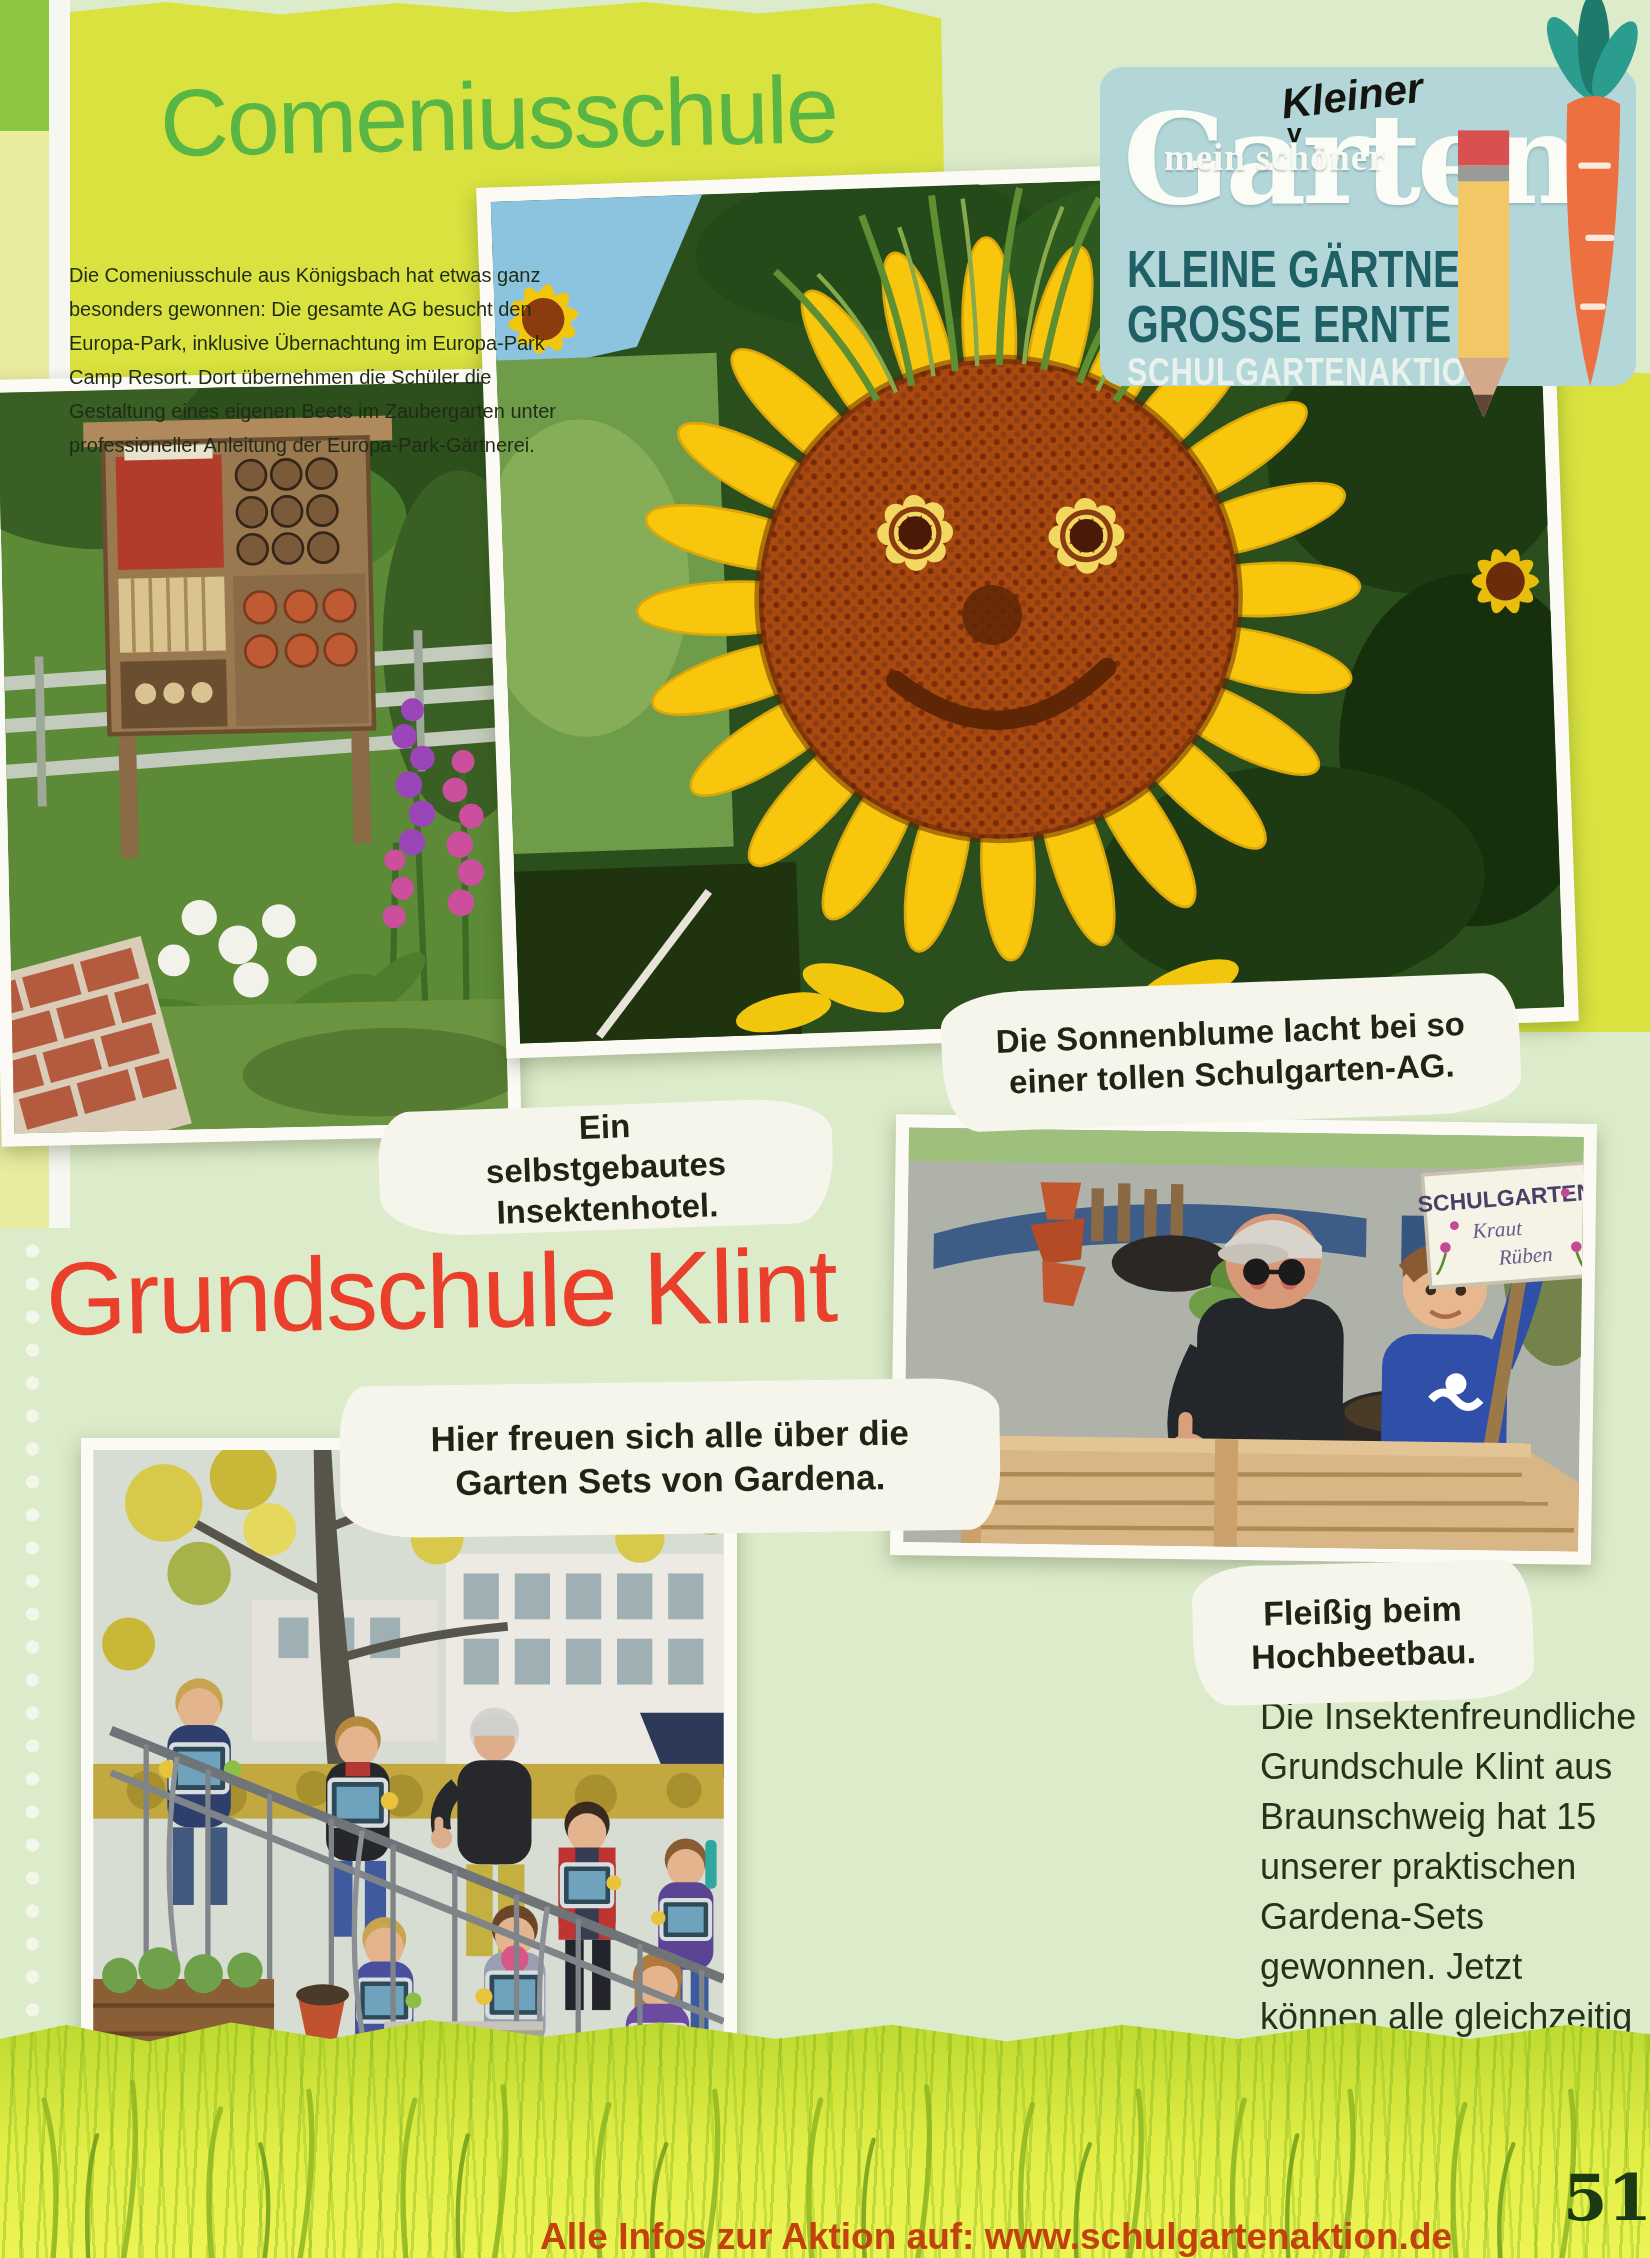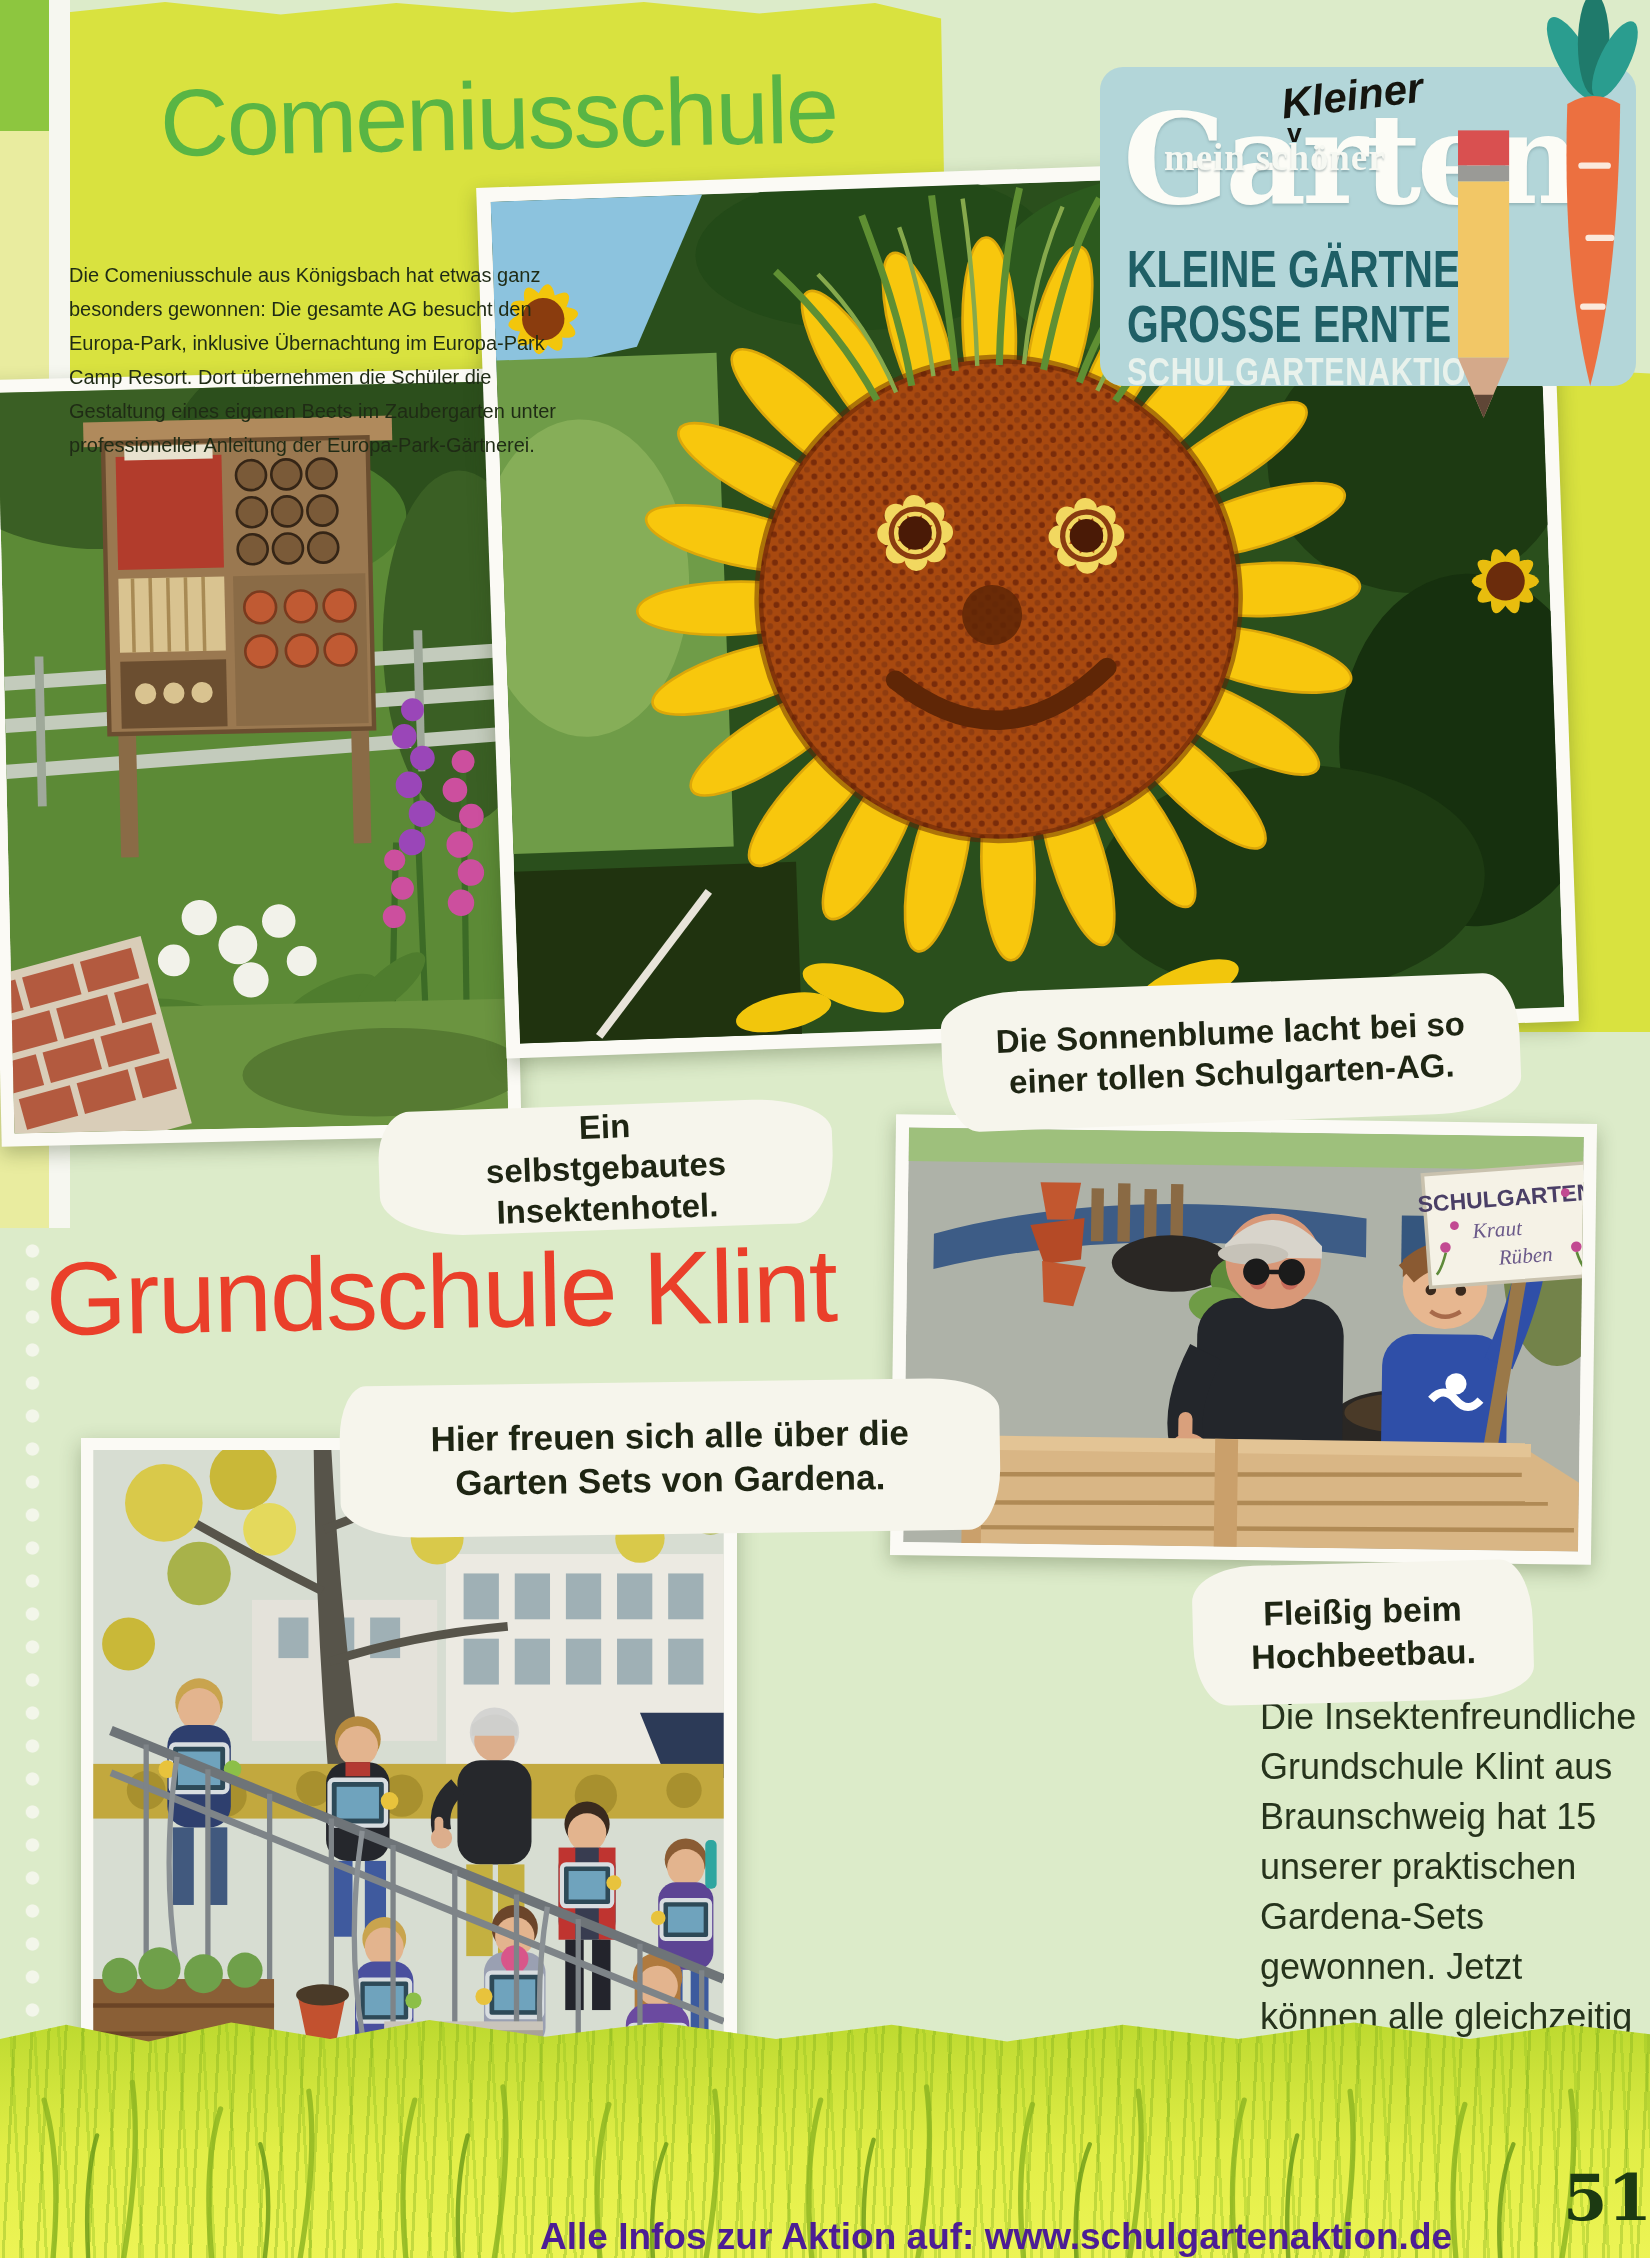--- a/index.html
+++ b/index.html
@@ -739,17 +739,17 @@
         <path d="M300 290 Q310 210 295 160"></path>
         <path d="M520 290 Q515 205 530 150"></path>
       <path d="M740 290 Q735 210 755 160"></path>
         <path d="M980 290 Q975 205 990 155"></path>
         <path d="M1220 290 Q1215 210 1235 160"></path>
       <path d="M1460 290 Q1455 205 1470 150"></path>
         <path d="M1700 290 Q1695 210 1715 160"></path>
     </g>
   </svg>
 
-  <div class="abs" style="left:540px;top:2216px;font-size:37px;font-weight:700;color:#4c1d95;white-space:nowrap;">Alle Infos zur Aktion auf: www.schulgartenaktion.de</div>
+  <div class="abs" style="left:540px;top:2216px;font-size:37px;font-weight:700;color:#c2410c;white-space:nowrap;">Alle Infos zur Aktion auf: www.schulgartenaktion.de</div>
   <div class="abs" style="left:1563px;top:2160px;font-family:'DejaVu Serif',serif;font-weight:700;font-size:64px;color:#1c3a12;">51</div>
 
 </div>
 
 
 </body></html>

